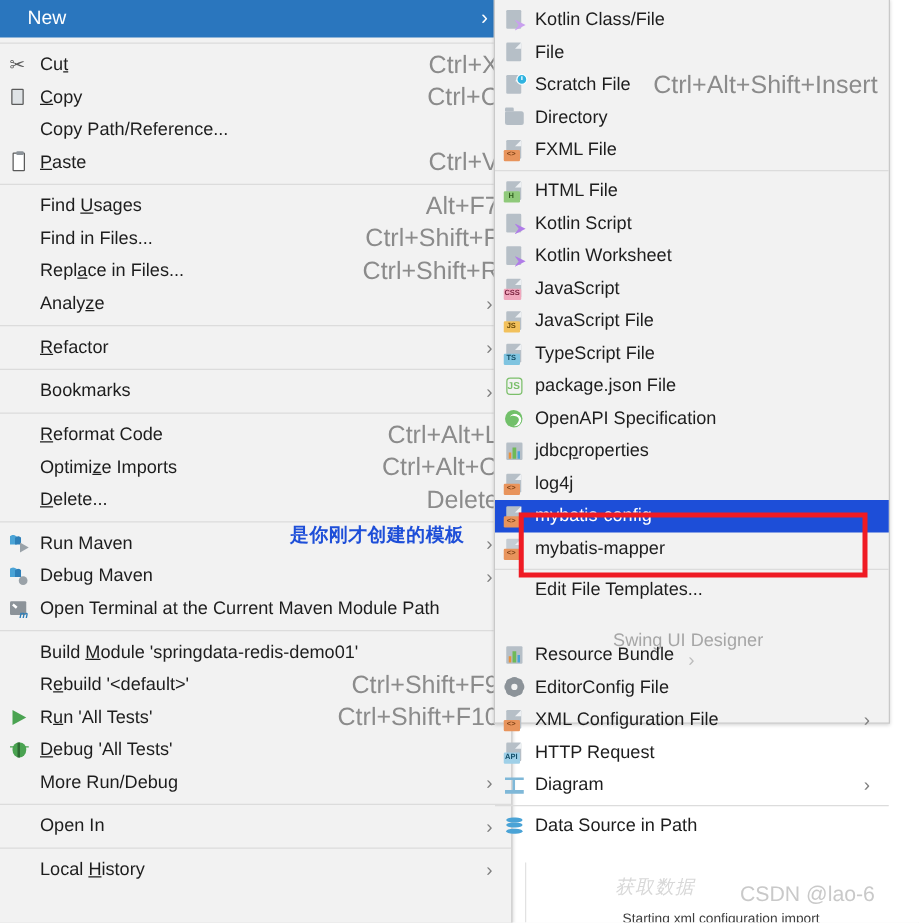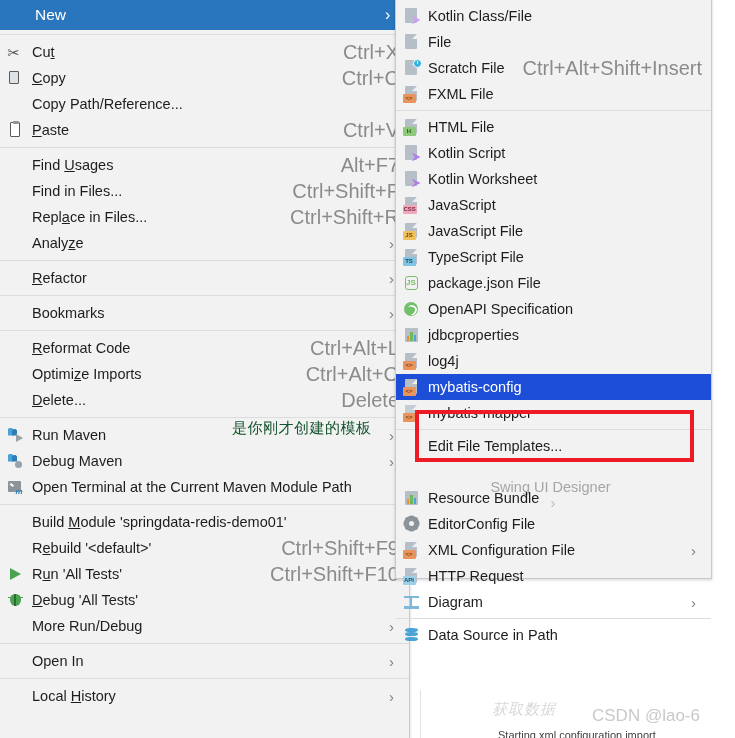--- a/index.html
+++ b/index.html
@@ -78,21 +78,21 @@
   }
   .mi.sel .arrow { color: #ffffff; }
   .sep { height: 1px; background: #dcdcdc; margin: 4px 0; }
   .sep.tight { margin: 3px 0; }
 
   
   #mi-new {
     height: 30px; background: #2a76be; color: #fff;
     font-size: 15.5px; padding-left: 0;
   }
-  #mi-new .lbl { padding-left: 35px; }
+  #mi-new .lbl { padding-left: 22px; }
   #mi-new .arrow { color: #fff; margin-right: 4px; font-size: 16px; }
 
   
   .ic { position: relative; width: 17px; height: 17px; }
 
   
   .sheet {
     position: absolute; left: 2px; top: 0;
     width: 12px; height: 15px;
     background: #b6bfc7;
@@ -216,21 +216,21 @@
 
   .runtri { position:absolute; left:3px; top:2px; width:0;height:0;
     border-left:11px solid #4aa351; border-top:6.5px solid transparent; border-bottom:6.5px solid transparent;}
   .bug-ic { position:absolute; left:3px; top:2px; width:11px;height:12px; background:#4aa351; border-radius:45% 45% 50% 50%;}
   .bug-ic::before{content:"";position:absolute;left:-2px;top:3px;width:15px;height:1.5px;background:#4aa351;}
   .bug-ic::after{content:"";position:absolute;left:4.5px;top:0;width:1.5px;height:12px;background:#2d6b33;}
 
   
   #red-note {
     position: absolute; left: 232px; top: 419px;
-    font-size: 15px; font-weight: normal; color: #14532d;
+    font-size: 15px; font-weight: bold; color: #1d4ed8;
     font-family: "DejaVu Sans", sans-serif;
     letter-spacing: .5px; white-space: nowrap;
   }
   #red-box {
     position: absolute; left: 415px; top: 410px;
     width: 279px; height: 52px;
     border: 4px solid #ef1b24;
     pointer-events: none;
   }
 </style>
@@ -452,20 +452,28 @@
             <span class="sheet"></span>
             <span class="clock"></span>
           </span>
         </span>
       <span class="lbl">Scratch File</span>
       <span class="key">Ctrl+Alt+Shift+Insert</span>
     </div>
     <div class="mi">
       <span class="ico">
           <span class="ic">
+            <span class="folder"></span>
+          </span>
+        </span>
+      <span class="lbl">Directory</span>
+    </div>
+    <div class="mi">
+      <span class="ico">
+          <span class="ic">
             <span class="sheet"></span>
             <span class="tag xml">&lt;&gt;</span>
           </span>
         </span>
       <span class="lbl">FXML File</span>
     </div>
 
     <div class="sep tight"></div>
 
     <div class="mi">

